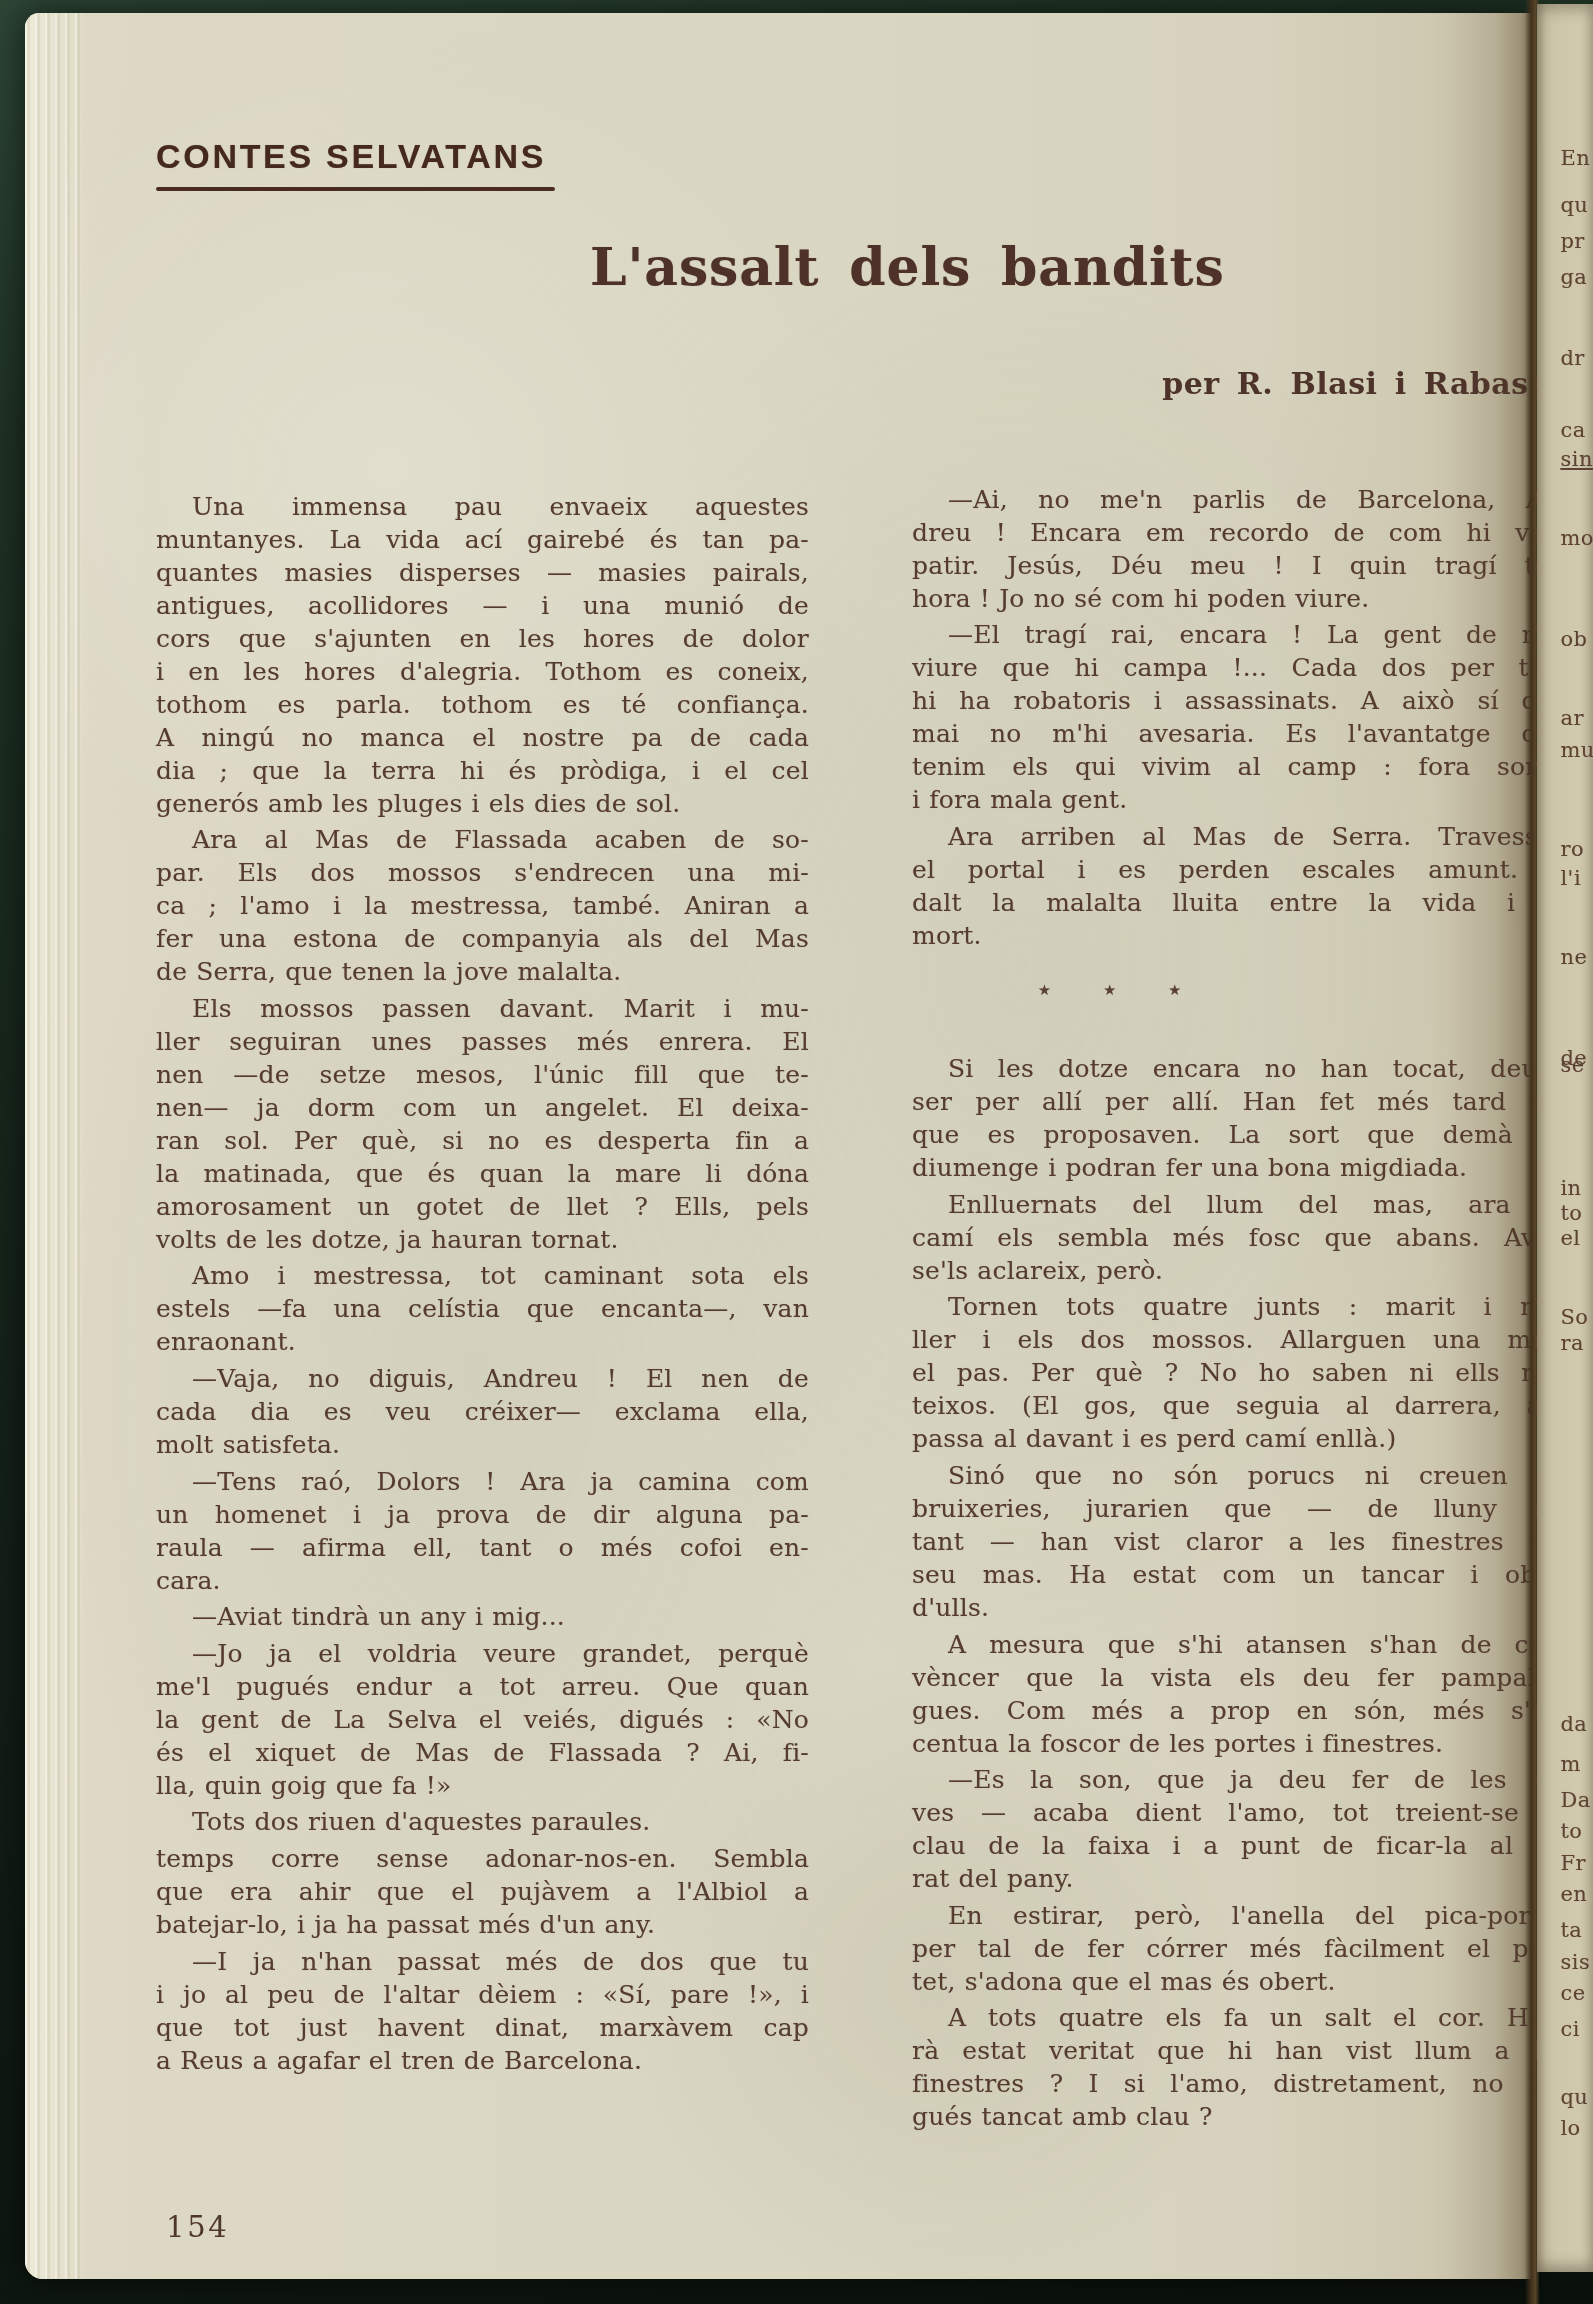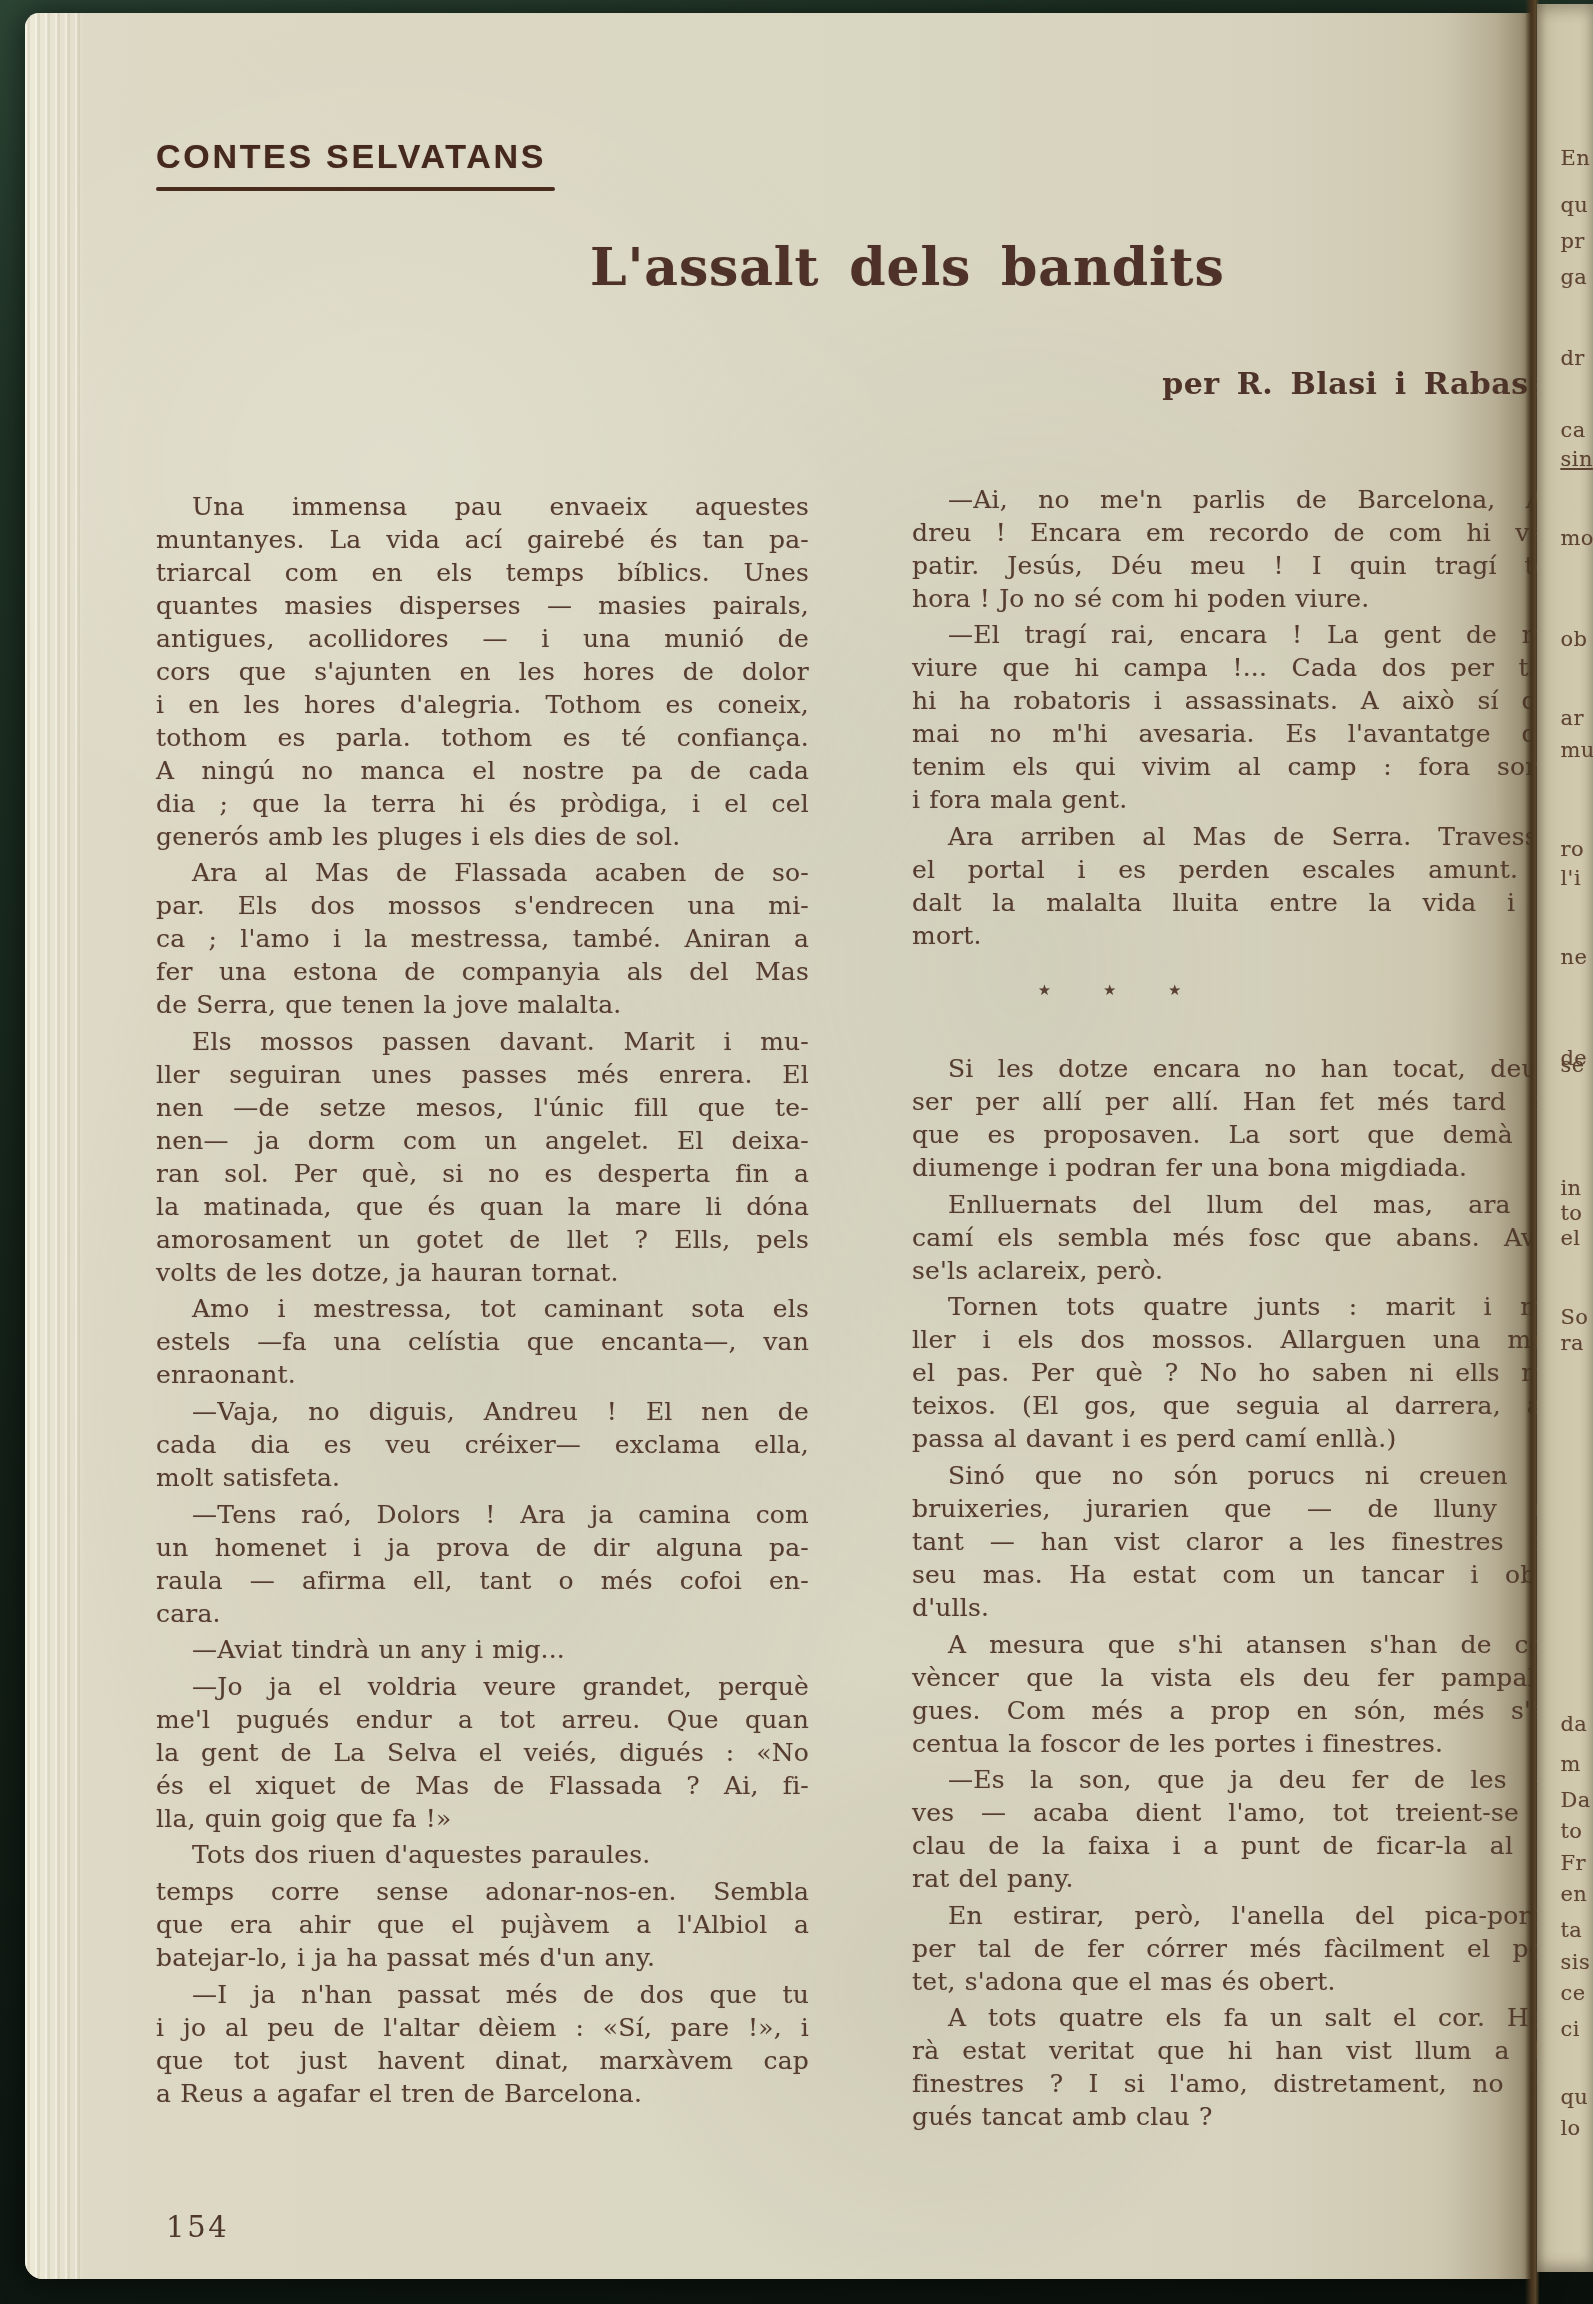--- a/index.html
+++ b/index.html
@@ -85,21 +85,20 @@
 <div class="page">
   <div class="page-left-edge"></div>
   <div class="series-header">CONTES SELVATANS</div>
   <div class="header-rule"></div>
   <div class="story-title">L'assalt dels bandits</div>
   <div class="byline">per R. Blasi i Rabassa</div>
   <div class="col col-left">
       <div class="para">
         <div class="tline first">Una immensa pau envaeix aquestes</div>
         <div class="tline">muntanyes. La vida ací gairebé és tan pa-</div>
-        <div class="tline">triarcal com en els temps bíblics. Unes</div>
         <div class="tline">quantes masies disperses — masies pairals,</div>
         <div class="tline">antigues, acollidores — i una munió de</div>
         <div class="tline">cors que s'ajunten en les hores de dolor</div>
         <div class="tline">i en les hores d'alegria. Tothom es coneix,</div>
         <div class="tline">tothom es parla. tothom es té confiança.</div>
         <div class="tline">A ningú no manca el nostre pa de cada</div>
         <div class="tline">dia ; que la terra hi és pròdiga, i el cel</div>
         <div class="tline lastline">generós amb les pluges i els dies de sol.</div>
       </div>
       <div class="para">

